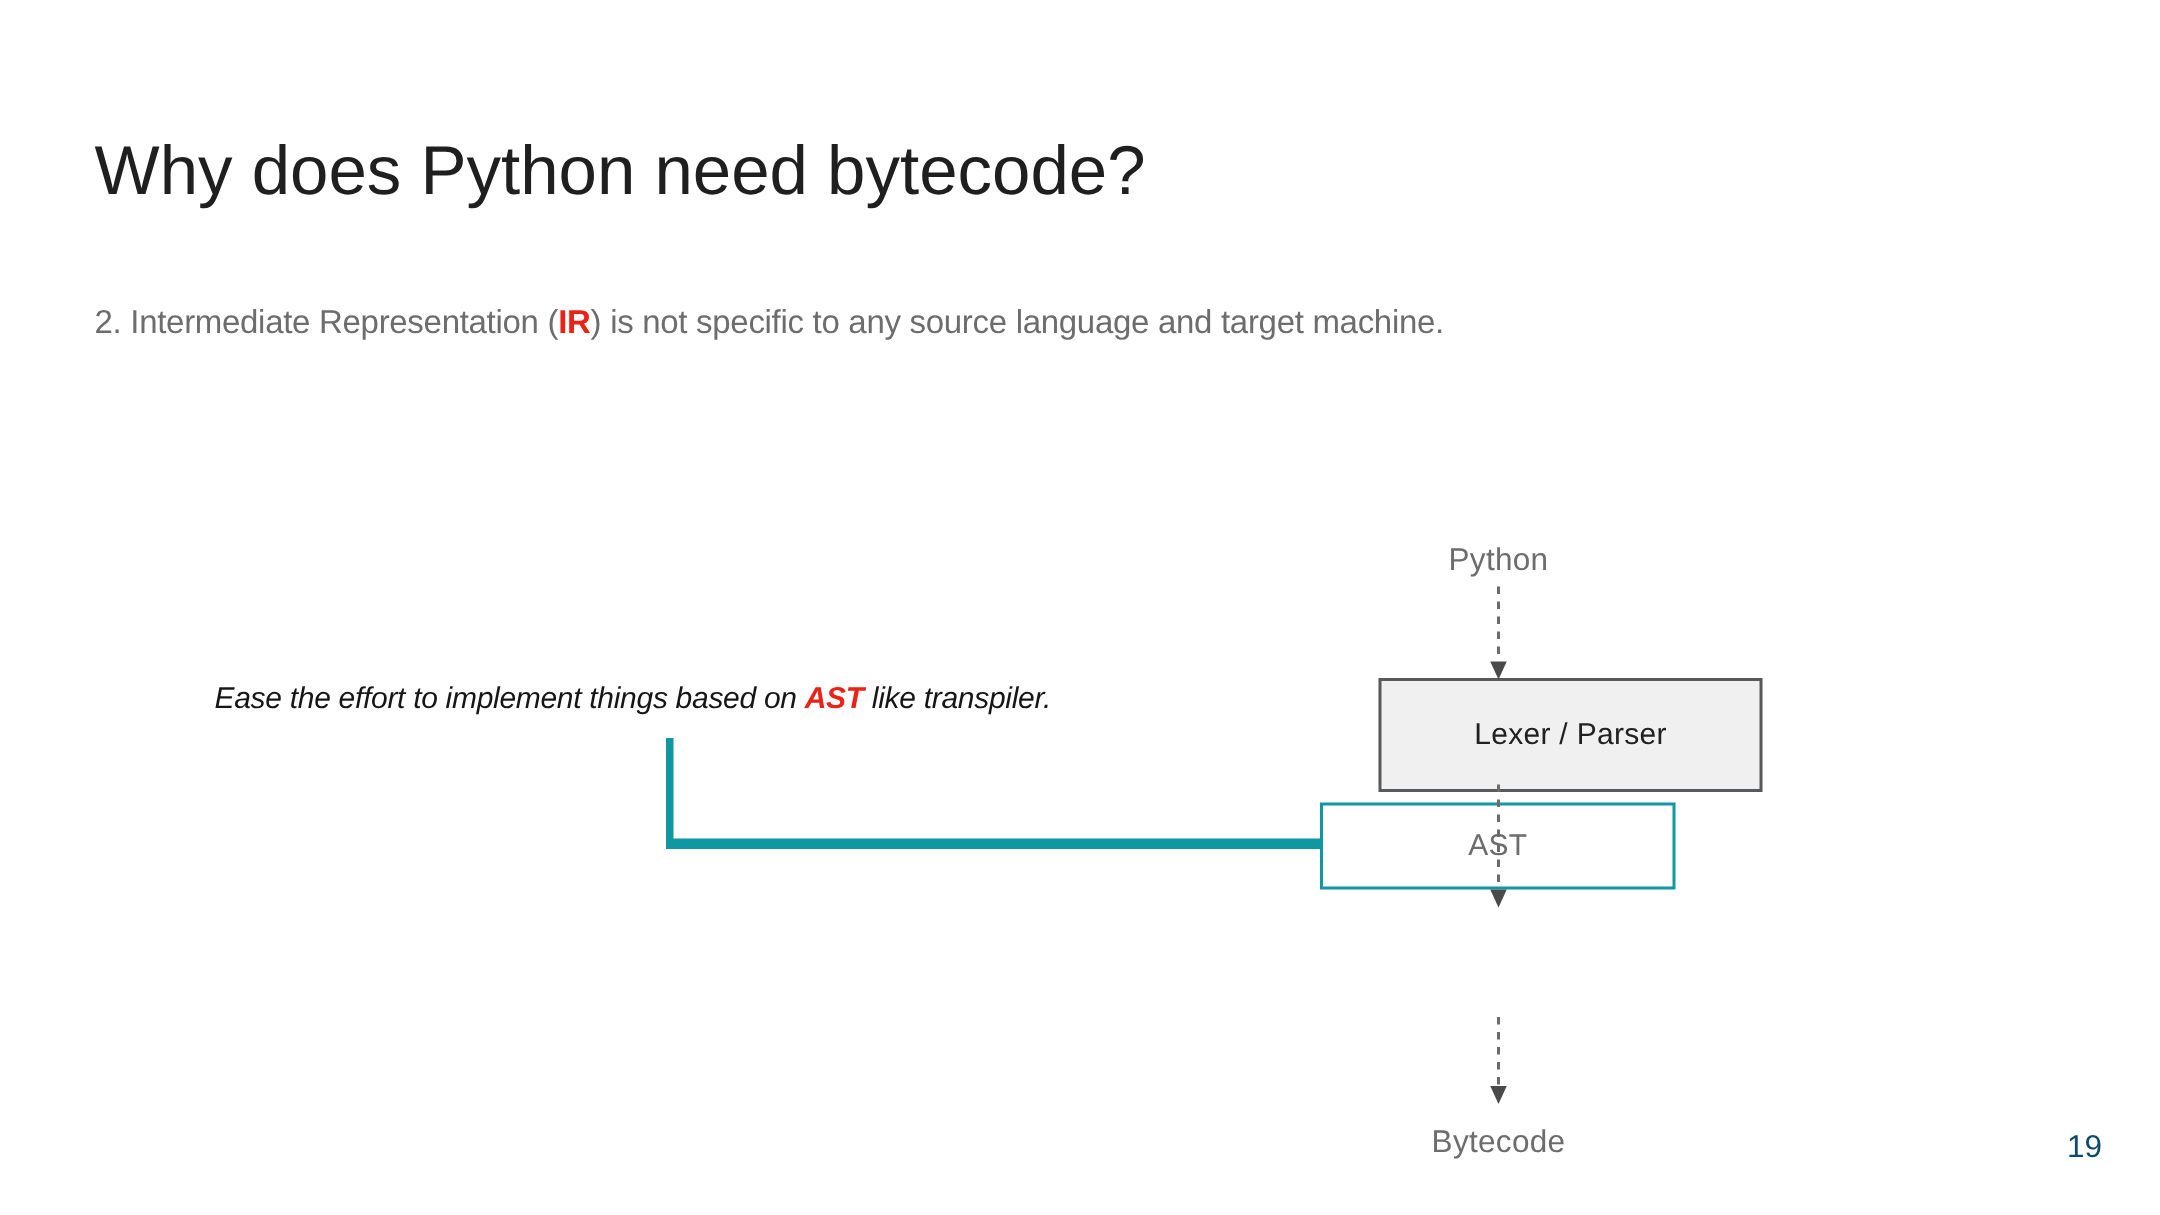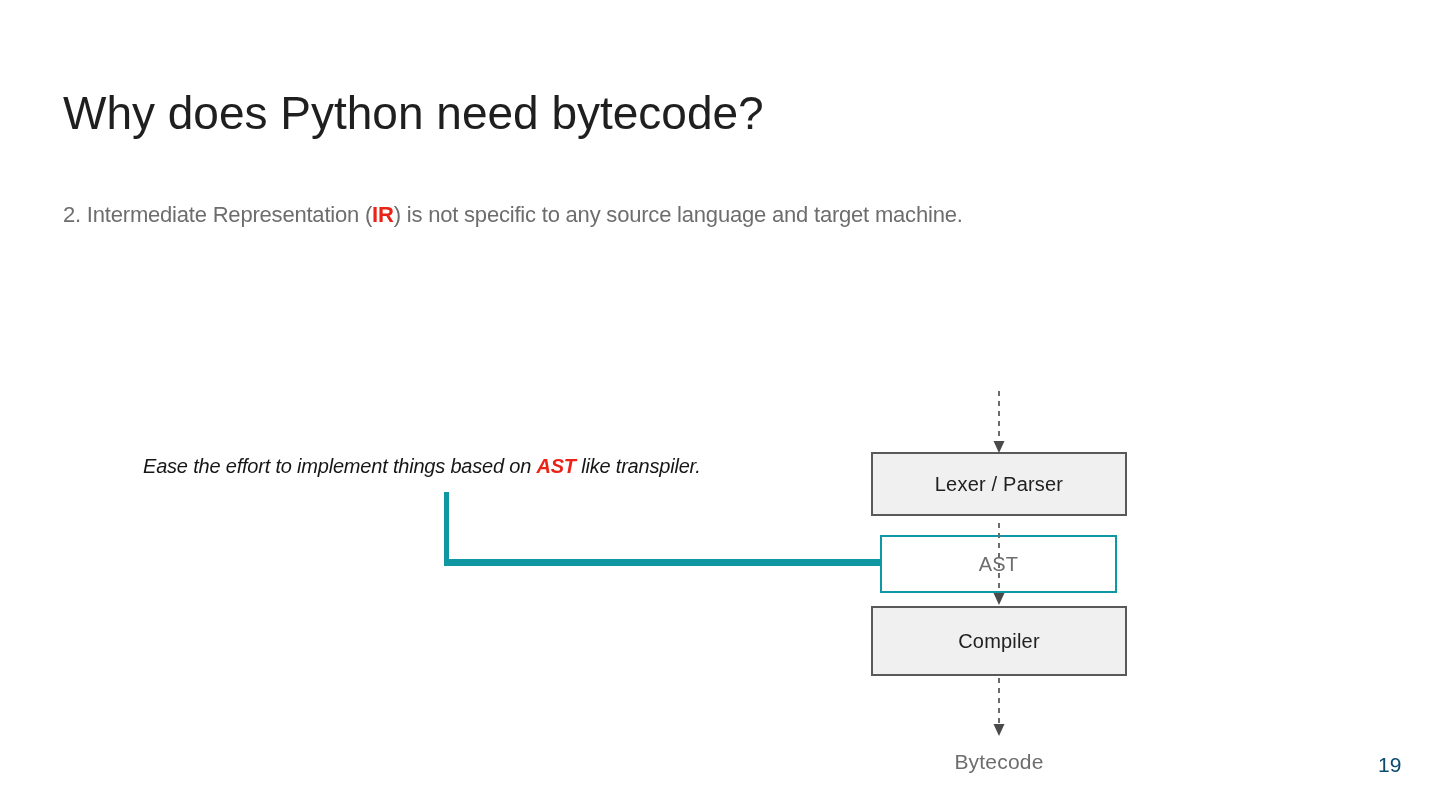--- a/index.html
+++ b/index.html
@@ -111,21 +111,21 @@
     color: #212121;
     letter-spacing: 0.2px;
     z-index: 1;
   }
   .box-gray {
     left: 871px;
     width: 256px;
     background: var(--box-fill, #f0f0f0);
     border: 2px solid var(--box-border, #58595b);
   }
-  .box-lexer    { top: 452px; height: 64px; }
+  .box-lexer    { top: 452px; height: 76px; margin-left: 48px; }
   .box-compiler { top: 606px; height: 70px; }
   .box-ast {
     left: 880px;
     top: 535px;
     width: 237px;
     height: 58px;
     background: #ffffff;
     border: 2px solid var(--accent-teal, #0f98a2);
     color: var(--muted-text, #6d6d6d);
   }
@@ -145,32 +145,30 @@
 
   <h1 class="slide-title">Why does Python need bytecode?</h1>
 
   <div class="slide-subtitle"><span>2. Intermediate Representation (</span><span class="highlight-red">IR</span><span>) is not specific to any source language and target machine.</span></div>
 
   <div class="annotation"><span>Ease the effort to implement things based on </span><span class="highlight-red">AST</span><span> like transpiler.</span></div>
 
   <div class="connector-v"></div>
   <div class="connector-h"></div>
 
+  <div class="diagram-label label-python">Python</div>
 
   <div class="node-box box-gray box-lexer">
     <span>Lexer / Parser</span>
   </div>
 
   <div class="node-box box-ast">
     <span>AST</span>
   </div>
 
-  <div class="node-box box-gray box-compiler">
-    <span>Compiler</span>
-  </div>
 
   <div class="diagram-label label-bytecode">Bytecode</div>
 
   <svg class="flow-svg" viewBox="0 0 1440 810" xmlns="http://www.w3.org/2000/svg">
     <g>
       <line class="dash-line" x1="999" y1="391" x2="999" y2="441"></line>
       <path class="arrow-head" d="M993.5,441 L1004.5,441 L999,453 Z"></path>
     </g>
     <g>
       <line class="dash-line" x1="999" y1="523" x2="999" y2="593"></line>

